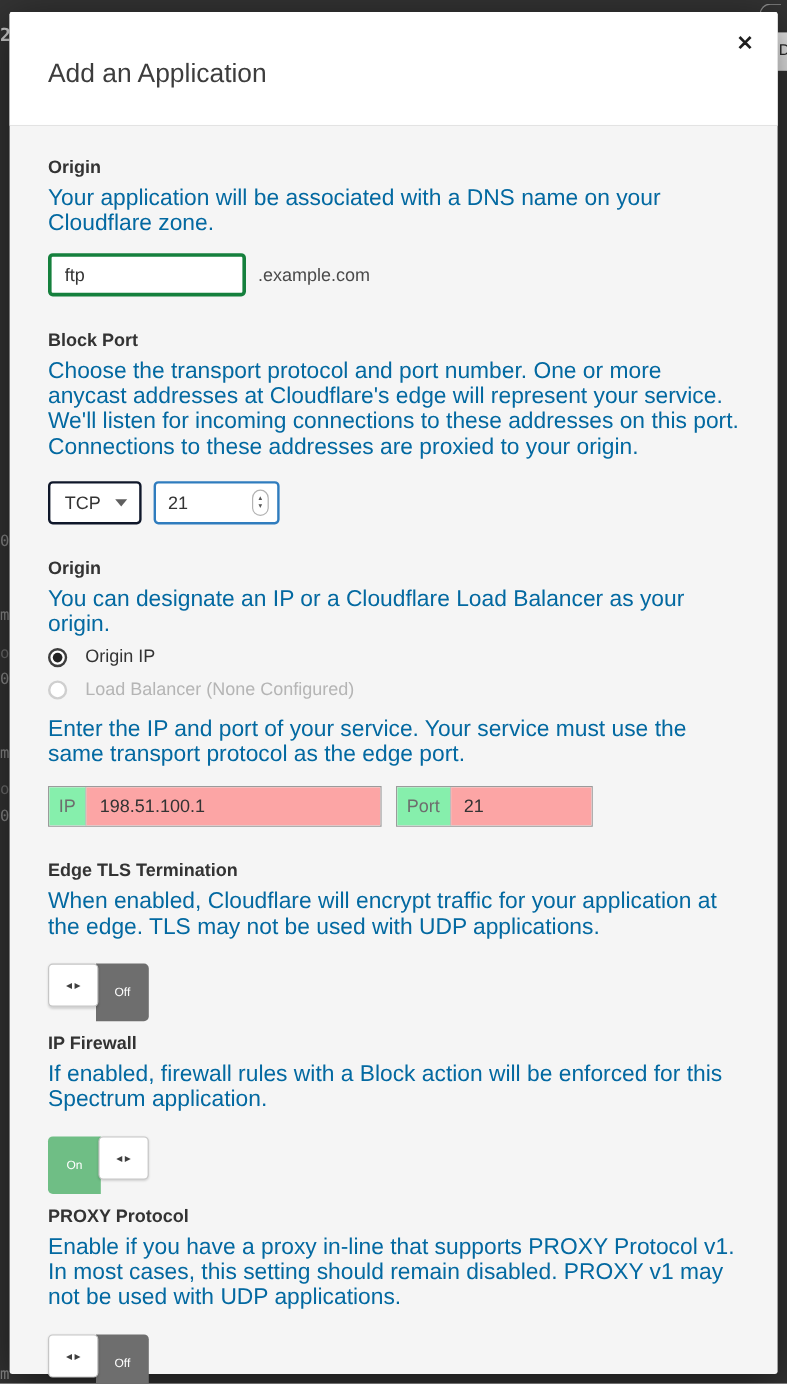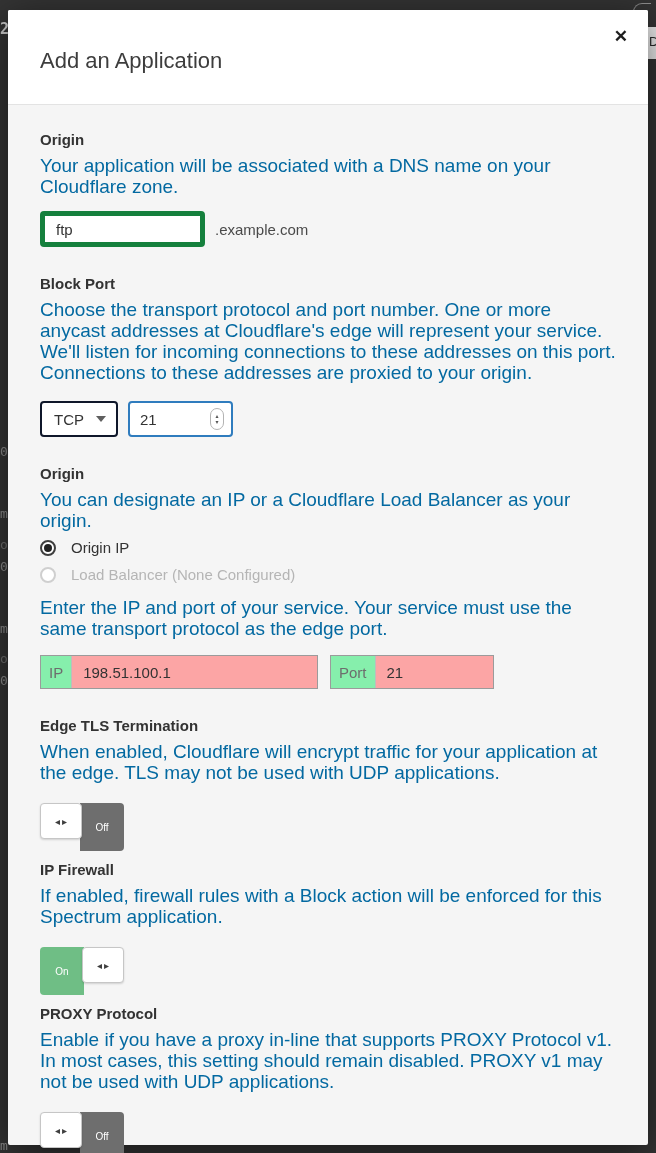--- a/index.html
+++ b/index.html
@@ -37,21 +37,21 @@
   .close-btn { position: absolute; right: 12px; top: 10px; font-size: 17px; font-weight: bold;
     color: #1d1d1d; cursor: pointer; padding: 6px 8px; background: none; border: none; }
 
   .modal-body { padding: 26px 32px 0; }
   .section { margin-bottom: 28px; }
   .section h3 { margin: 0 0 7px; font-size: 15px; color: #333; font-weight: bold; }
   .desc { margin: 0 0 14px; font-size: 19px; line-height: 21px; color: #0369a1; }
 
   
   .domain-row { display: flex; align-items: center; }
-  .text-input { height: 36px; border: 5px solid #15803d; border-radius: 4px;
+  .text-input { height: 36px; border: 3px solid #15803d; border-radius: 4px;
     padding: 0 11px; font-size: 15px; color: #333; background: #fff;
     font-family: "Liberation Sans", sans-serif; }
   .domain-input { width: 165px; }
   .suffix { margin-left: 10px; font-size: 15px; color: #4a4a4a; }
 
   
   .controls-row { display: flex; gap: 10px; margin-top: 18px; }
   .select { width: 78px; height: 36px; border: 2px solid #0f172a; border-radius: 4px; background: #fff;
     display: flex; align-items: center; justify-content: space-between; padding: 0 10px 0 12px;
     font-size: 15px; color: #333; cursor: pointer; }

